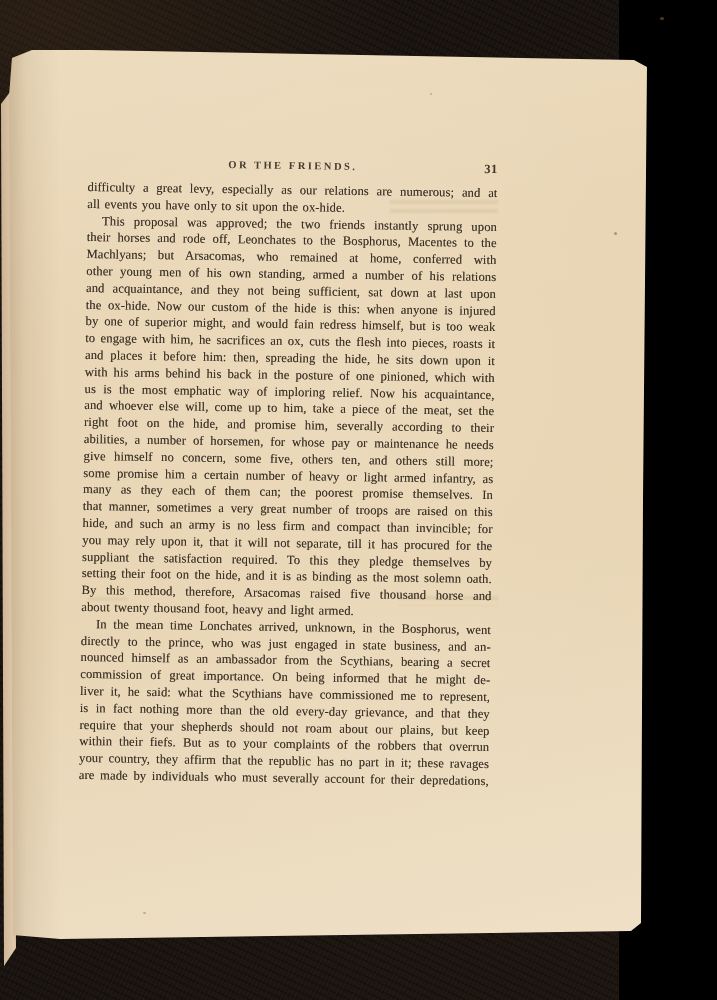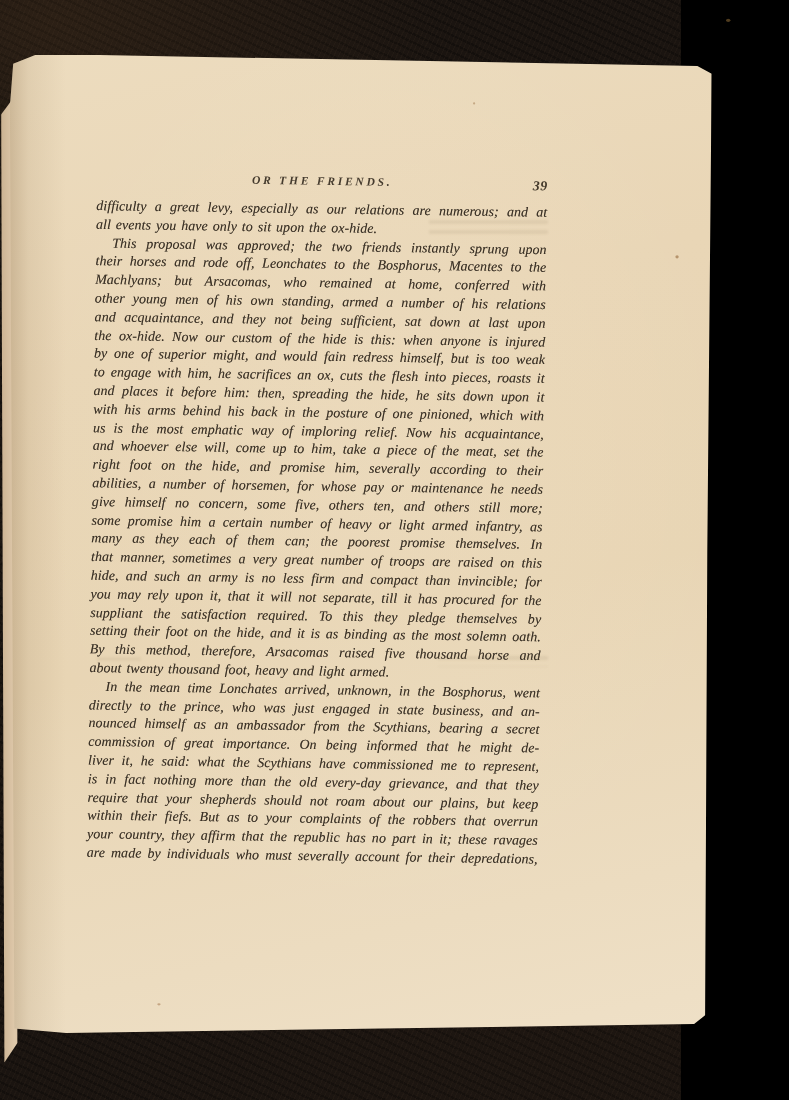--- a/index.html
+++ b/index.html
@@ -12,21 +12,20 @@
   html,body{width:717px;height:1000px;overflow:hidden;background:#000;}
   .photo{
     position:relative;width:619px;height:1000px;
     background:
       radial-gradient(ellipse 500px 320px at 8% 2%, rgba(125,85,45,0.18), rgba(0,0,0,0) 70%),
       radial-gradient(ellipse 700px 500px at 85% 90%, rgba(60,40,25,0.10), rgba(0,0,0,0) 75%),
       repeating-linear-gradient(115deg, rgba(110,85,60,0.07) 0 1px, rgba(0,0,0,0) 1px 4px),
       repeating-linear-gradient(25deg, rgba(0,0,0,0.25) 0 2px, rgba(0,0,0,0) 2px 7px),
       var(--bg);
     font-family:"Liberation Serif","DejaVu Serif",serif;
-    font-style:italic;
   }
   
   .under-pages{
     position:absolute;left:0;top:0;width:30px;height:1000px;
     clip-path:polygon(1px 104px, 13px 88px, 16px 948px, 4px 966px);
     background:linear-gradient(90deg,#c9b090 0%,#dfc9ab 45%,#c9ad8c 100%);
   }
   
   .page{
     position:absolute;left:0;top:0;width:717px;height:1000px;
@@ -96,21 +95,21 @@
     <div class="speck s1"></div>
     <div class="speck s2"></div>
     <div class="speck s3"></div>
   </div>
 
   <div class="speck s4"></div>
 
   <div class="text-area">
     <div class="header-row">
       <div class="running-header">OR THE FRIENDS.</div>
-      <div class="page-number">39</div>
+      <div class="page-number">31</div>
     </div>
     <div class="lines" id="lines">
         <div class="line">difficulty a great levy, especially as our relations are numerous; and at</div>
         <div class="line nojust">all events you have only to sit upon the ox-hide.</div>
         <div class="line indent">This proposal was approved; the two friends instantly sprung upon</div>
         <div class="line">their horses and rode off, Leonchates to the Bosphorus, Macentes to the</div>
         <div class="line">Machlyans; but Arsacomas, who remained at home, conferred with</div>
         <div class="line">other young men of his own standing, armed a number of his relations</div>
         <div class="line">and acquaintance, and they not being sufficient, sat down at last upon</div>
         <div class="line">the ox-hide. Now our custom of the hide is this: when anyone is injured</div>

